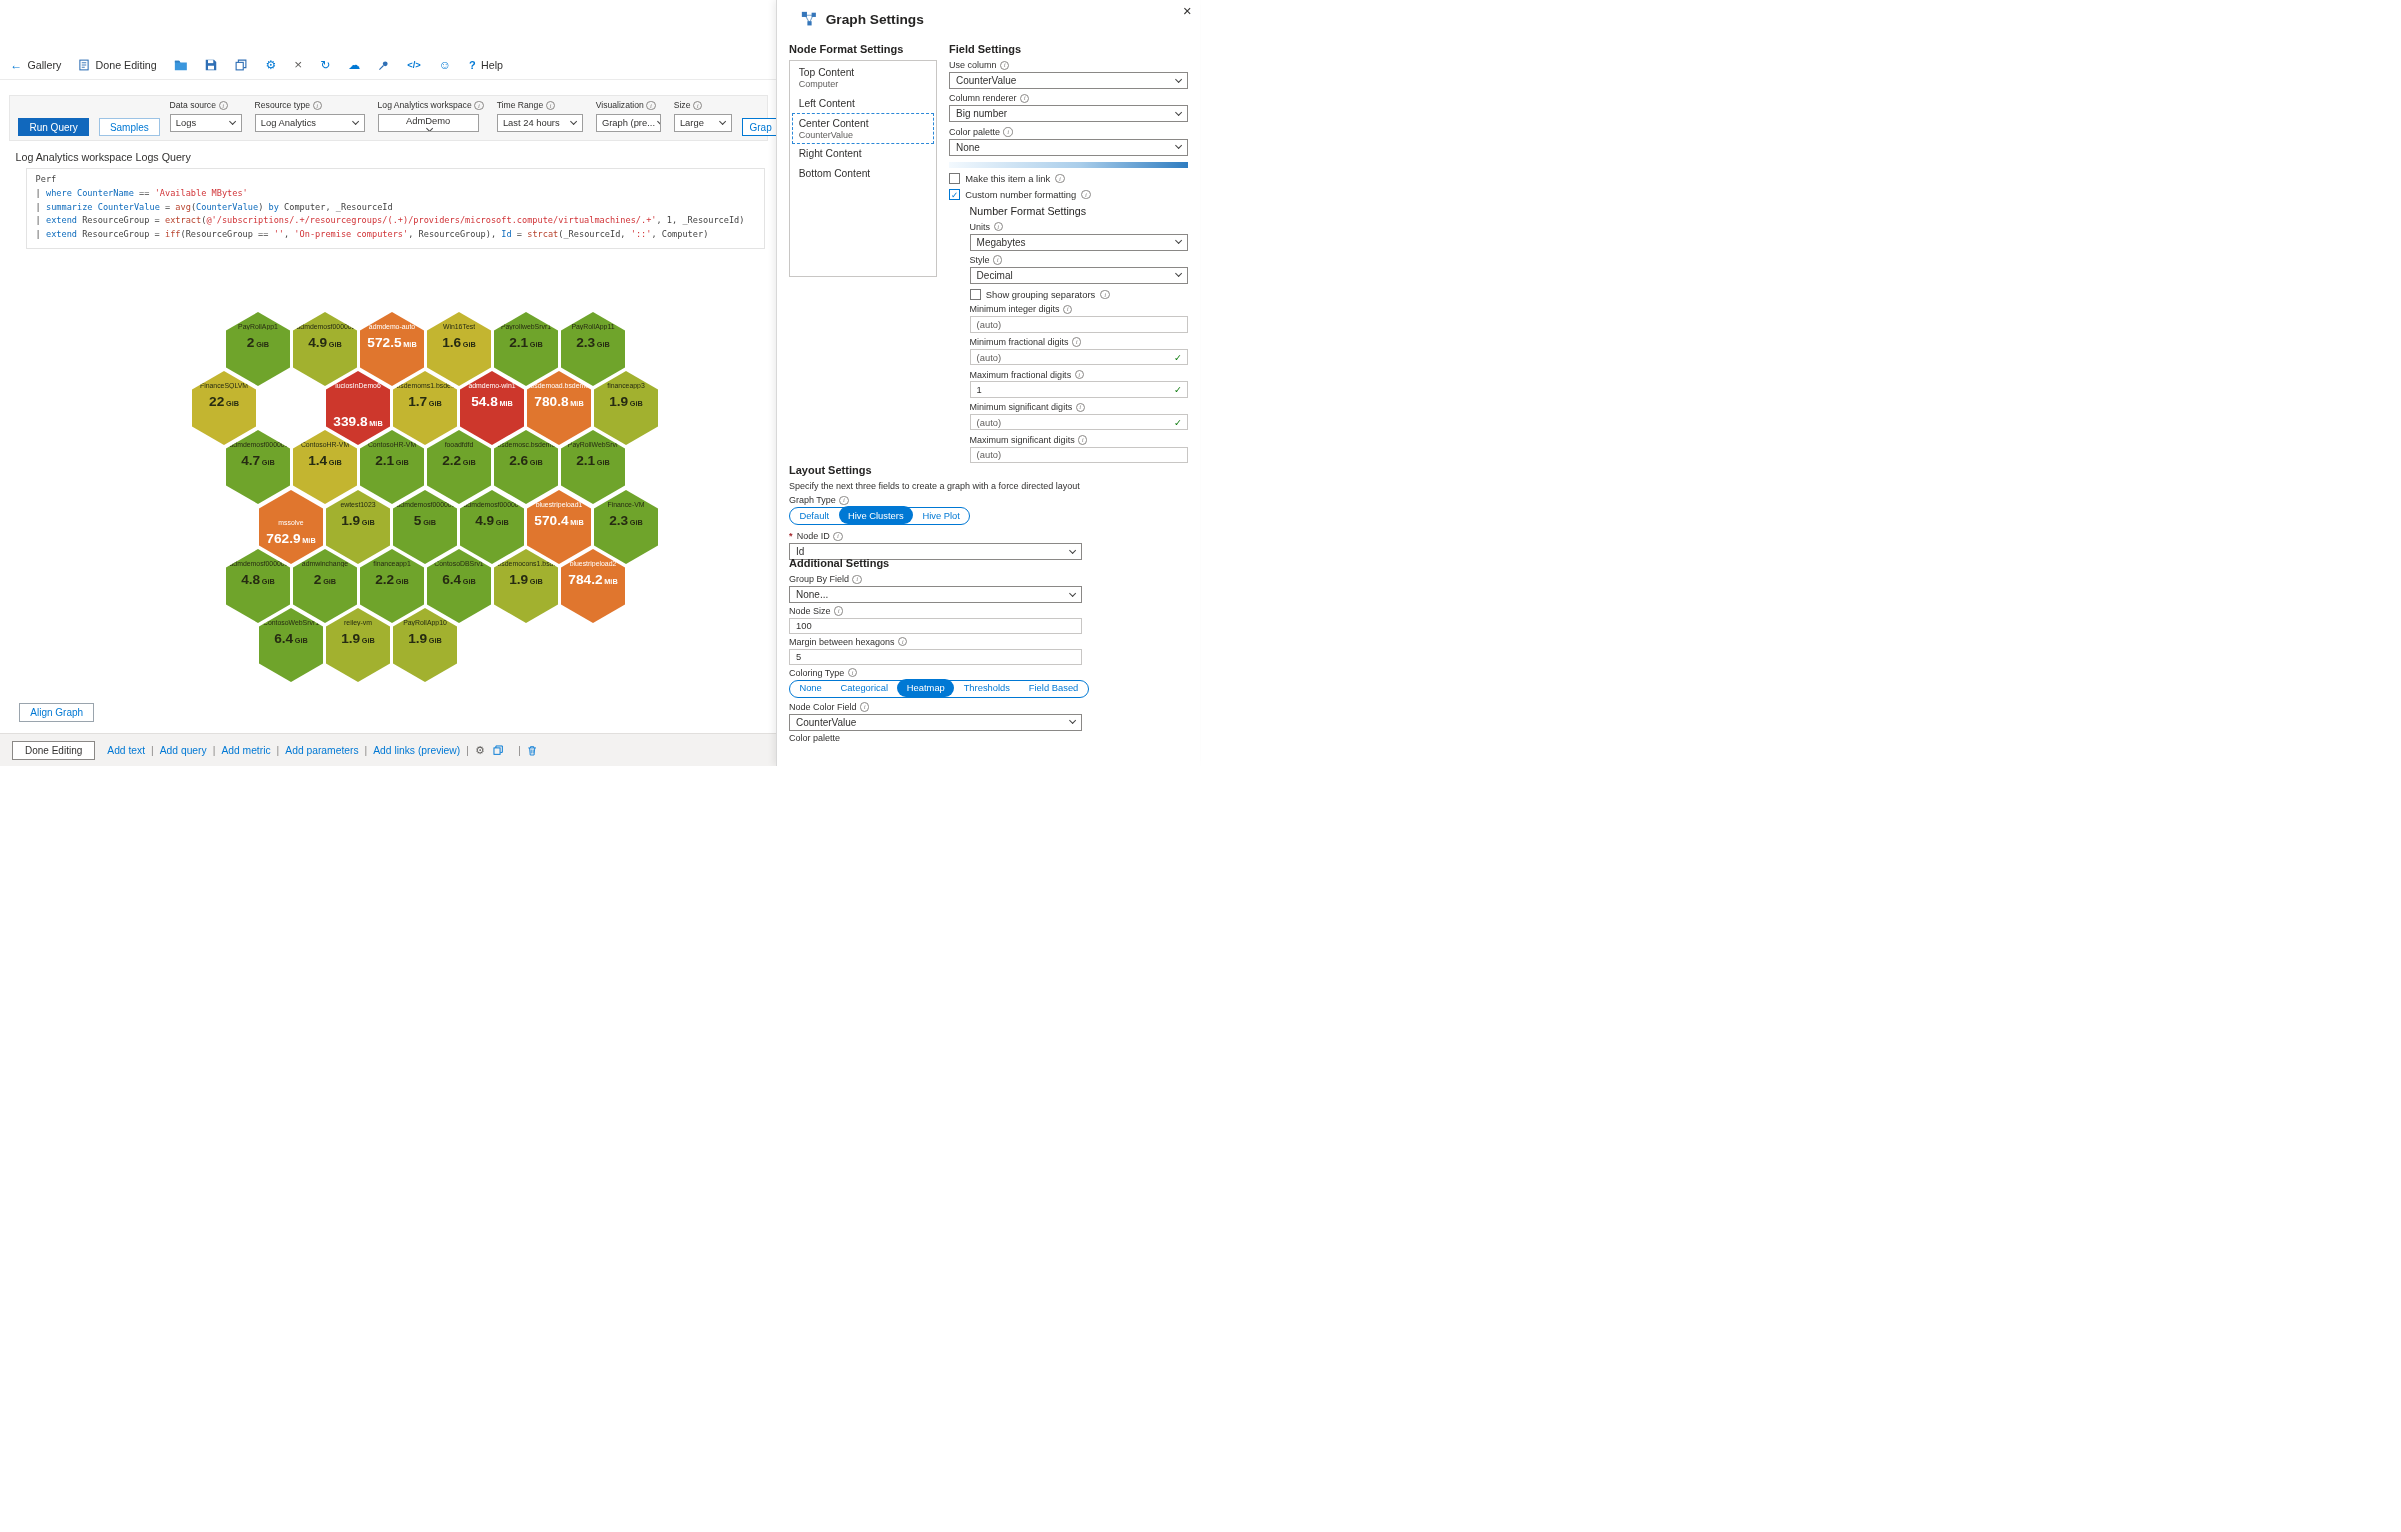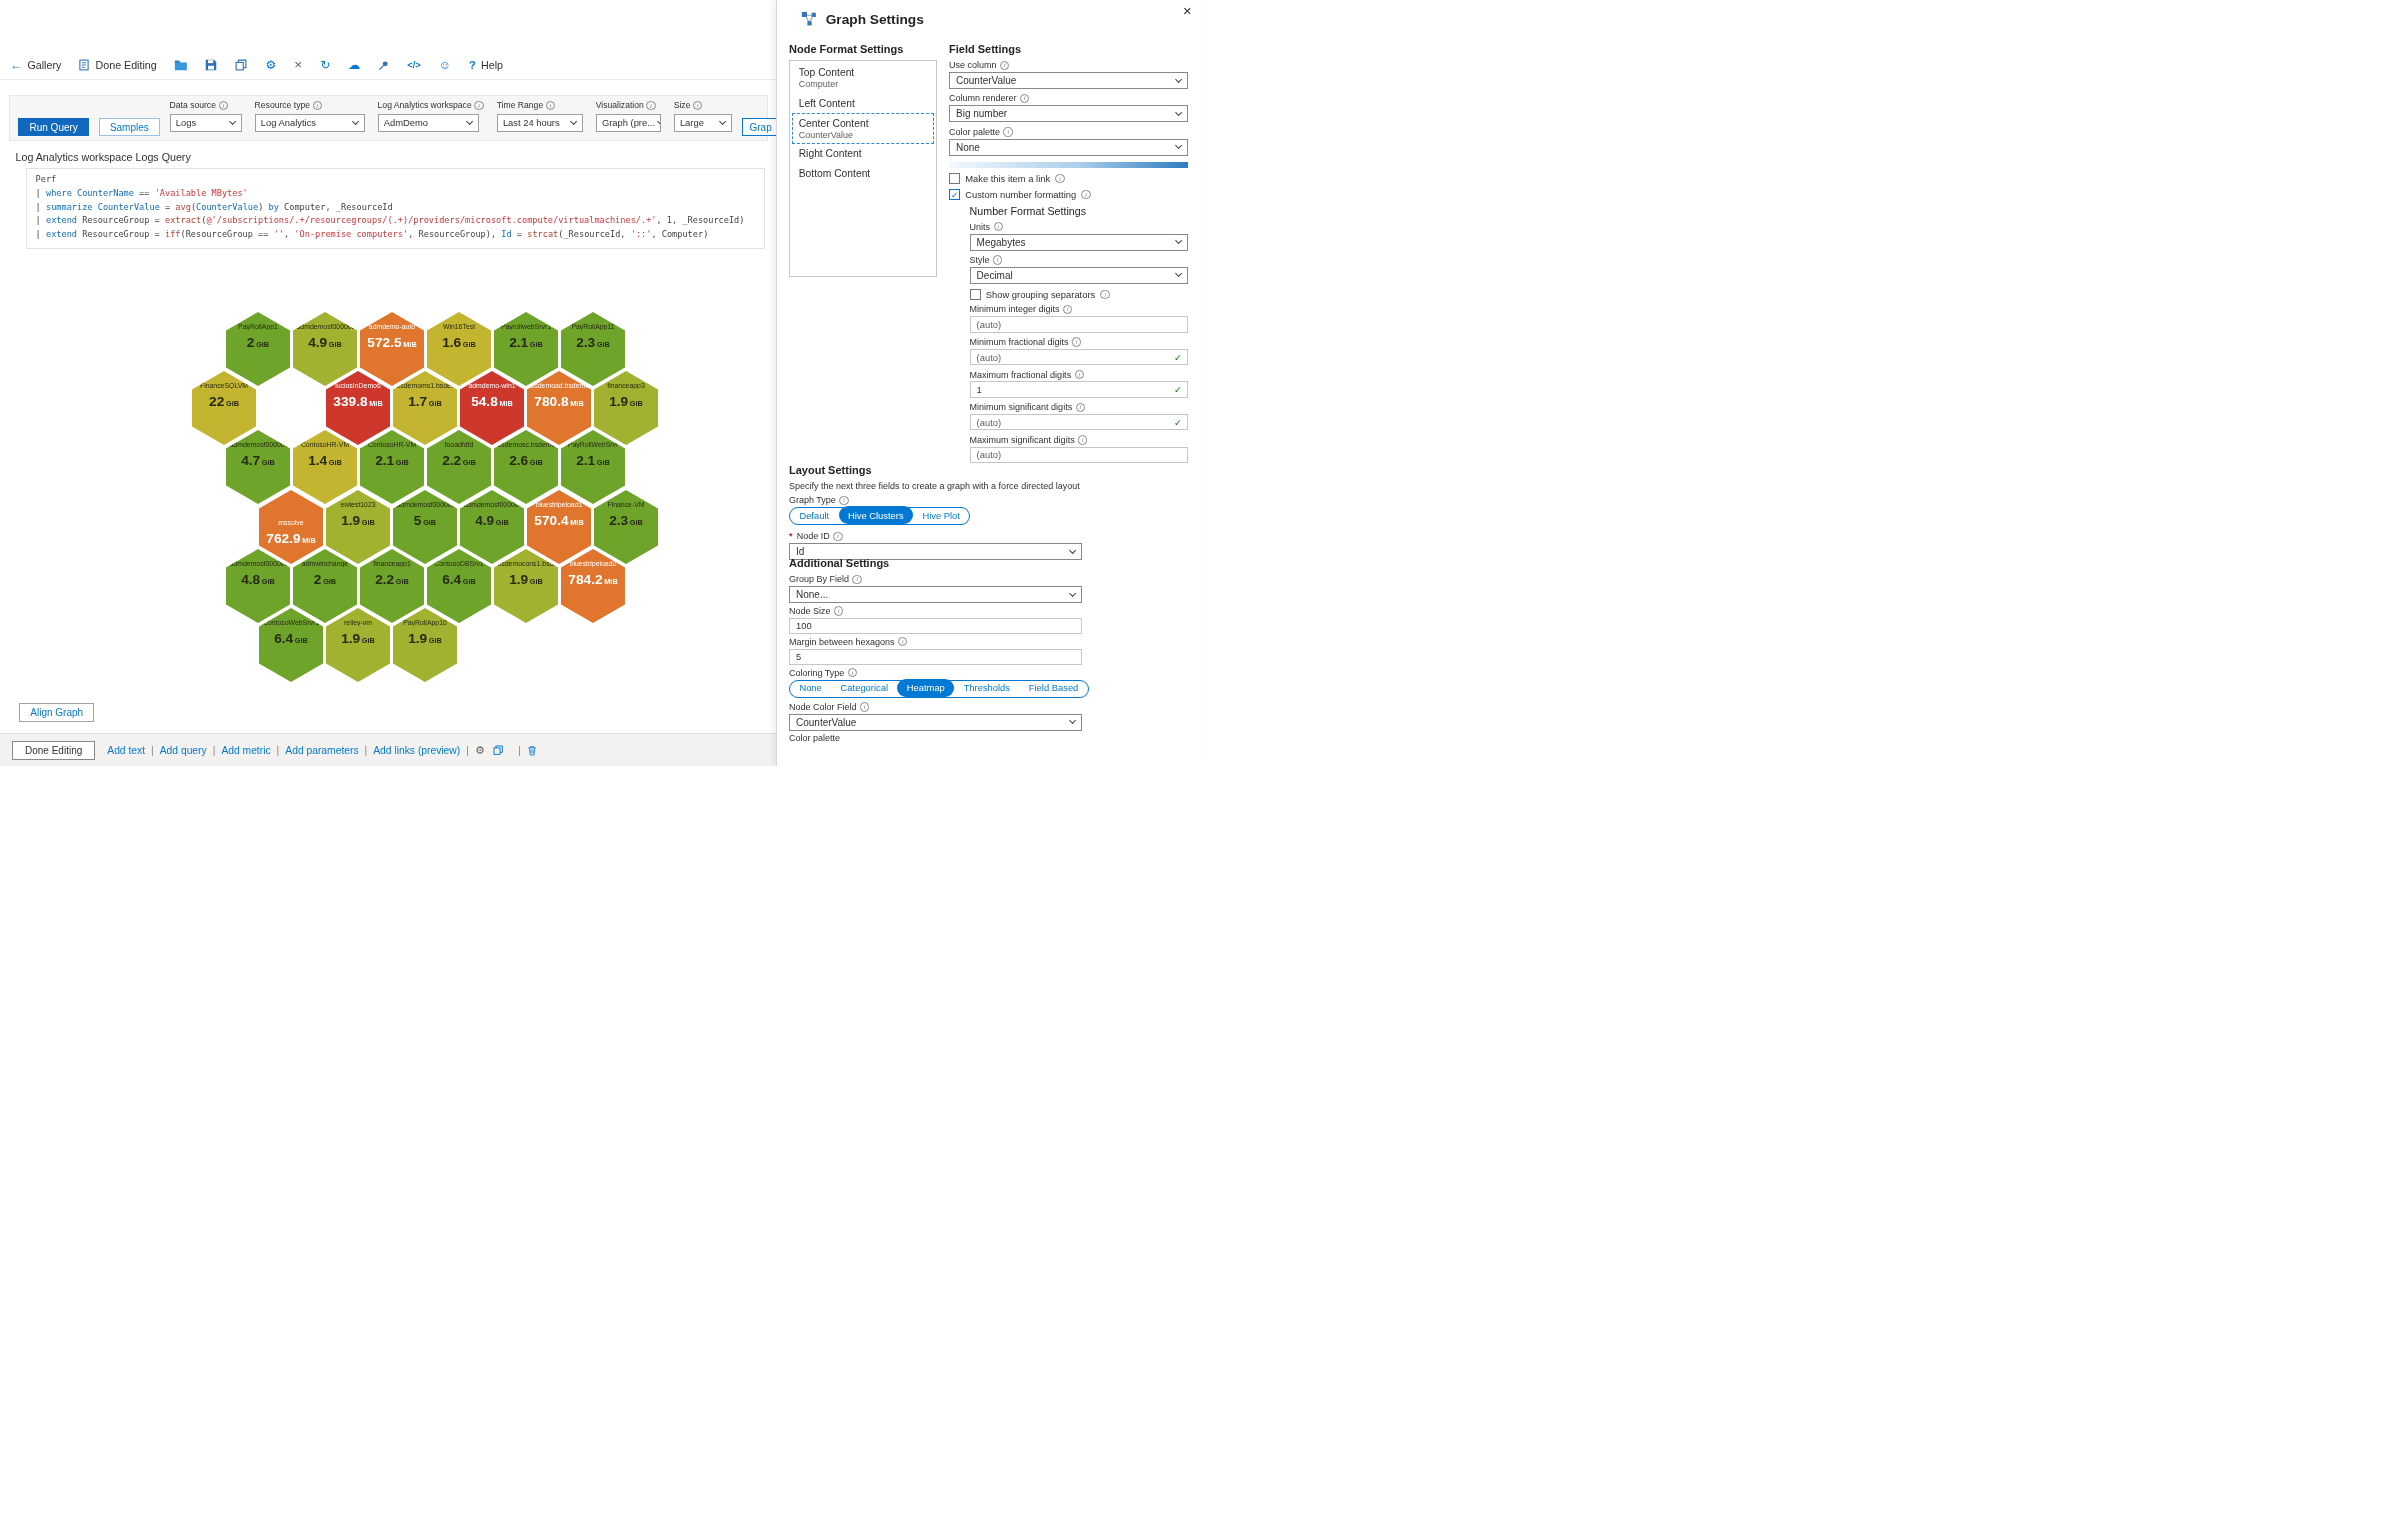--- a/index.html
+++ b/index.html
@@ -166,21 +166,21 @@
           <div class="select" style="width: 110px;">
             <span>Log Analytics</span>
             <span class="chev"></span>
           </div>
         </div>
         <div class="fgroup">
           <div class="flabel">
             <span>Log Analytics workspace</span>
             <span class="info">i</span>
           </div>
-          <div class="select" style="width: 101px;">
+          <div class="select" style="width: 101px; flex-direction: column;">
             <span>AdmDemo</span>
             <span class="chev"></span>
           </div>
         </div>
         <div class="fgroup">
           <div class="flabel">
             <span>Time Range</span>
             <span class="info">i</span>
           </div>
           <div class="select" style="width: 86px;">
@@ -258,21 +258,21 @@
           <span class="hunit">GiB</span>
         </div>
       </div>
       <div class="hex" style="left: 192px; top: 371px; background: rgb(195, 181, 48); color: rgb(38, 43, 18);">
         <div class="hname">FinanceSQLVM</div>
         <div class="hval">
           <span class="hnum">22</span>
           <span class="hunit">GiB</span>
         </div>
       </div>
-      <div class="hex" style="left: 326px; top: 371px; background: rgb(205, 55, 44); color: rgb(255, 255, 255);">
+      <div class="hex" style="left: 326px; top: 371px; background: rgb(205, 55, 44); color: rgb(255, 255, 255); gap: 20px;">
         <div class="hname">luciosInDemo6</div>
         <div class="hval">
           <span class="hnum">339.8</span>
           <span class="hunit">MiB</span>
         </div>
       </div>
       <div class="hex" style="left: 393px; top: 371px; background: rgb(195, 181, 48); color: rgb(38, 43, 18);">
         <div class="hname">bsdemoms1.bsde...</div>
         <div class="hval">
           <span class="hnum">1.7</span>

